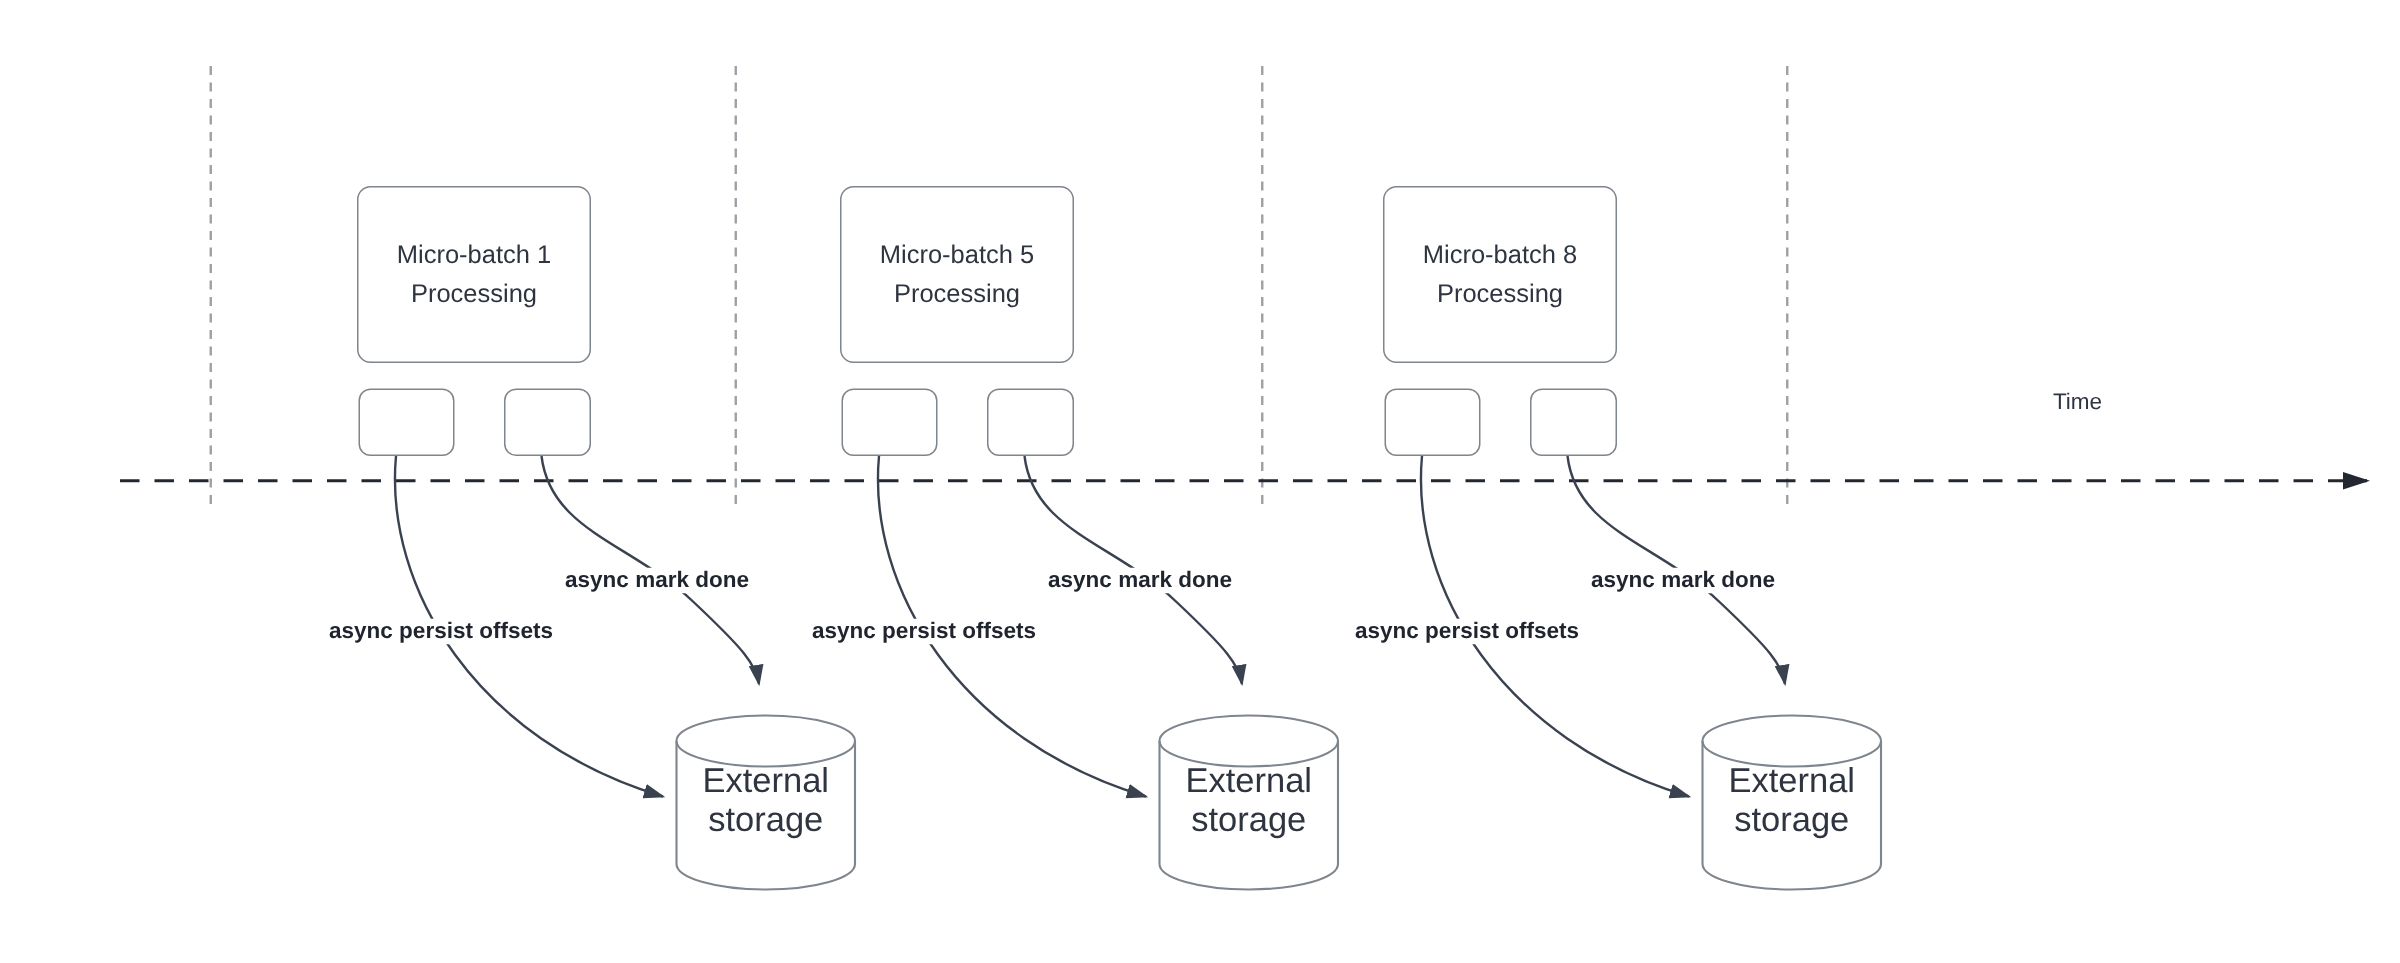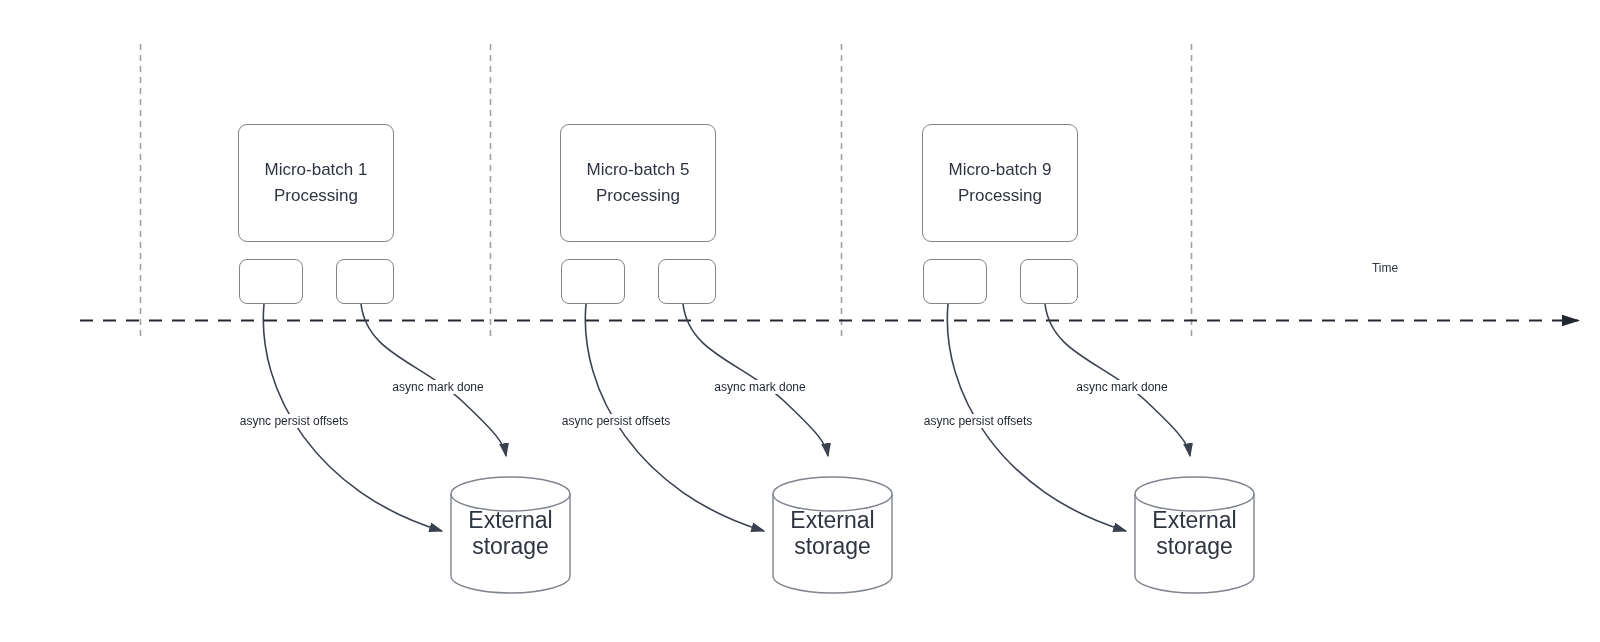--- a/index.html
+++ b/index.html
@@ -36,36 +36,36 @@
     position:absolute;
     top:259px;height:45px;
     border:1.5px solid var(--stroke);
     border-radius:8px;
     background:#fff;
     box-sizing:border-box;
   }
   .curve-label{
     position:absolute;
     transform:translate(-50%,-50%);
-    font-size:12px;font-weight:400;color:var(--label);
+    font-size:15px;font-weight:700;color:var(--label);
     white-space:nowrap;
     background:var(--bg);
     padding:0 3px;
   }
   .cyl-text{
     position:absolute;
     top:507px;width:119px;
     text-align:center;
     font-size:23px;line-height:26px;color:var(--text);
   }
   .time-label{
     position:absolute;
     left:1385px;top:268px;
     transform:translate(-50%,-50%);
-    font-size:12px;color:var(--text);
+    font-size:15px;color:var(--text);
   }
 </style>
 </head>
 <body>
 
 <div class="canvas">
 
   <svg class="layer" width="1600" height="642" viewBox="0 0 1600 642">
     <defs>
       <marker id="arrow-m" markerWidth="9" markerHeight="7" refX="8" refY="3.5" orient="auto">
@@ -127,21 +127,21 @@
   <div class="mini-box" style="left:561px;width:64px"></div>
   <div class="mini-box" style="left:658px;width:58px"></div>
   <div class="curve-label" style="left:616px;top:421px">async persist offsets</div>
   <div class="curve-label" style="left:760px;top:387px">async mark done</div>
   <div class="cyl-text" style="left:773px">
     <div>External</div>
     <div>storage</div>
   </div>
 
   <div class="proc-box" style="left:922px">
-    <div>Micro-batch 9</div>
+    <div>Micro-batch 8</div>
     <div>Processing</div>
   </div>
   <div class="mini-box" style="left:923px;width:64px"></div>
   <div class="mini-box" style="left:1020px;width:58px"></div>
   <div class="curve-label" style="left:978px;top:421px">async persist offsets</div>
   <div class="curve-label" style="left:1122px;top:387px">async mark done</div>
   <div class="cyl-text" style="left:1135px">
     <div>External</div>
     <div>storage</div>
   </div>

